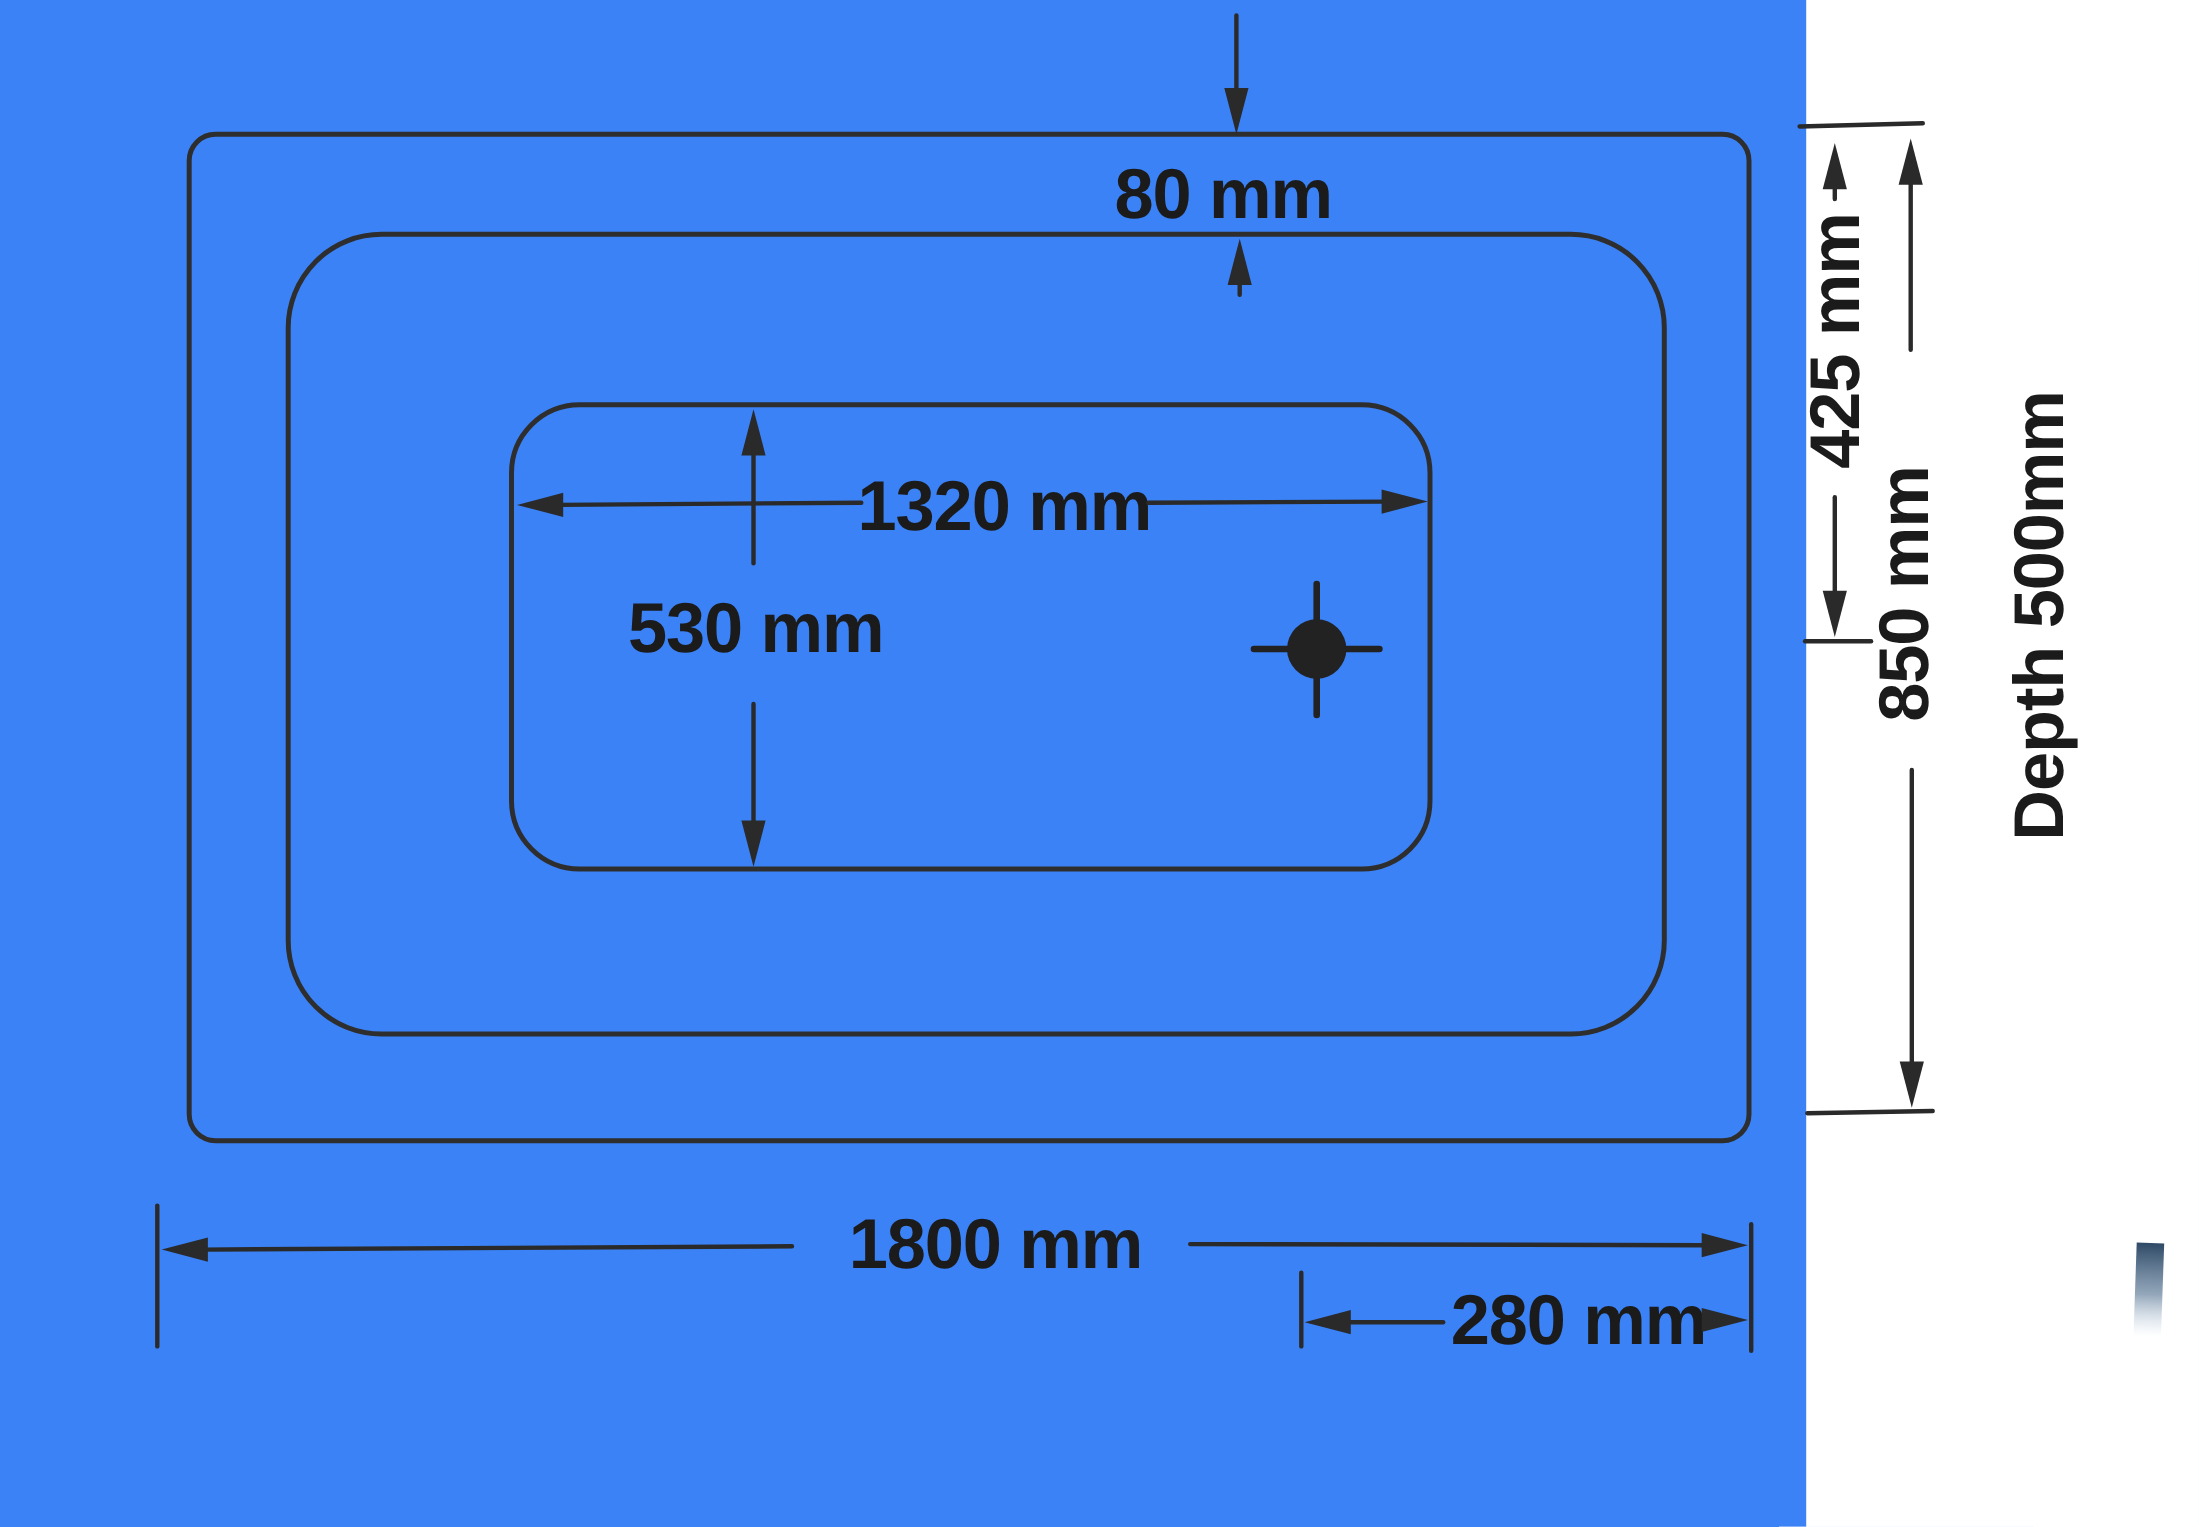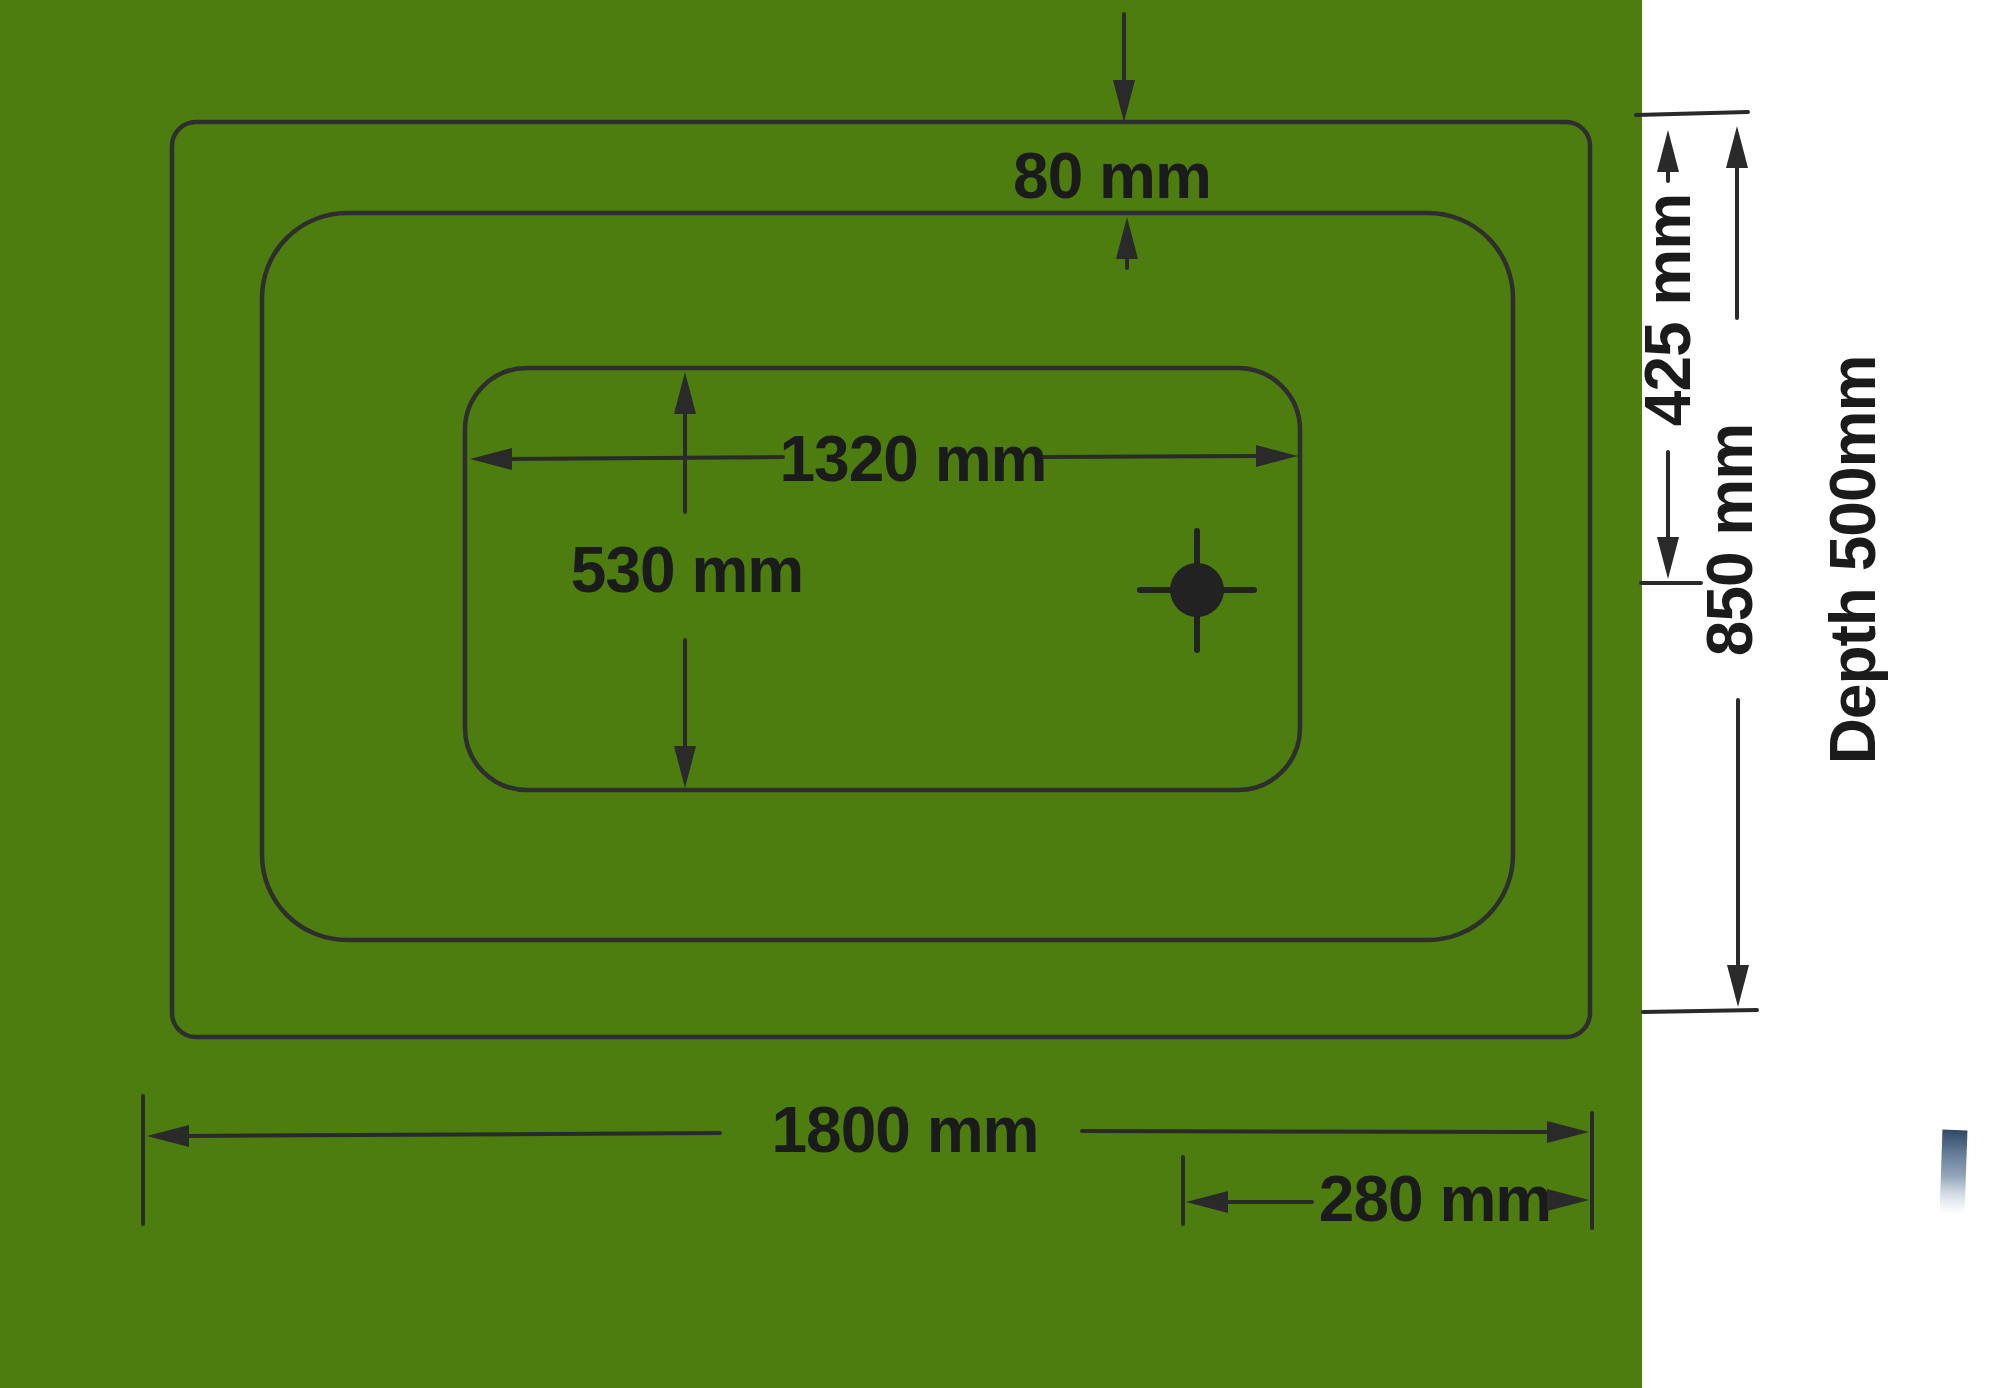--- a/index.html
+++ b/index.html
@@ -8,21 +8,21 @@
     background: #ffffff;
     width: 1999px;
     height: 1388px;
     overflow: hidden;
     font-family: "Liberation Sans", sans-serif;
   }
   #stage {
     position: relative;
     width: 1642px;
     height: 1388px;
-    background: #4d7c0f;
+    background: #3b82f6;
   }
   svg { display: block; }
   .edge {
     fill: none;
     stroke: #2e2e2e;
     stroke-width: 4.5;
   }
   .dim-line {
     fill: none;
     stroke: #2a2a2a;

